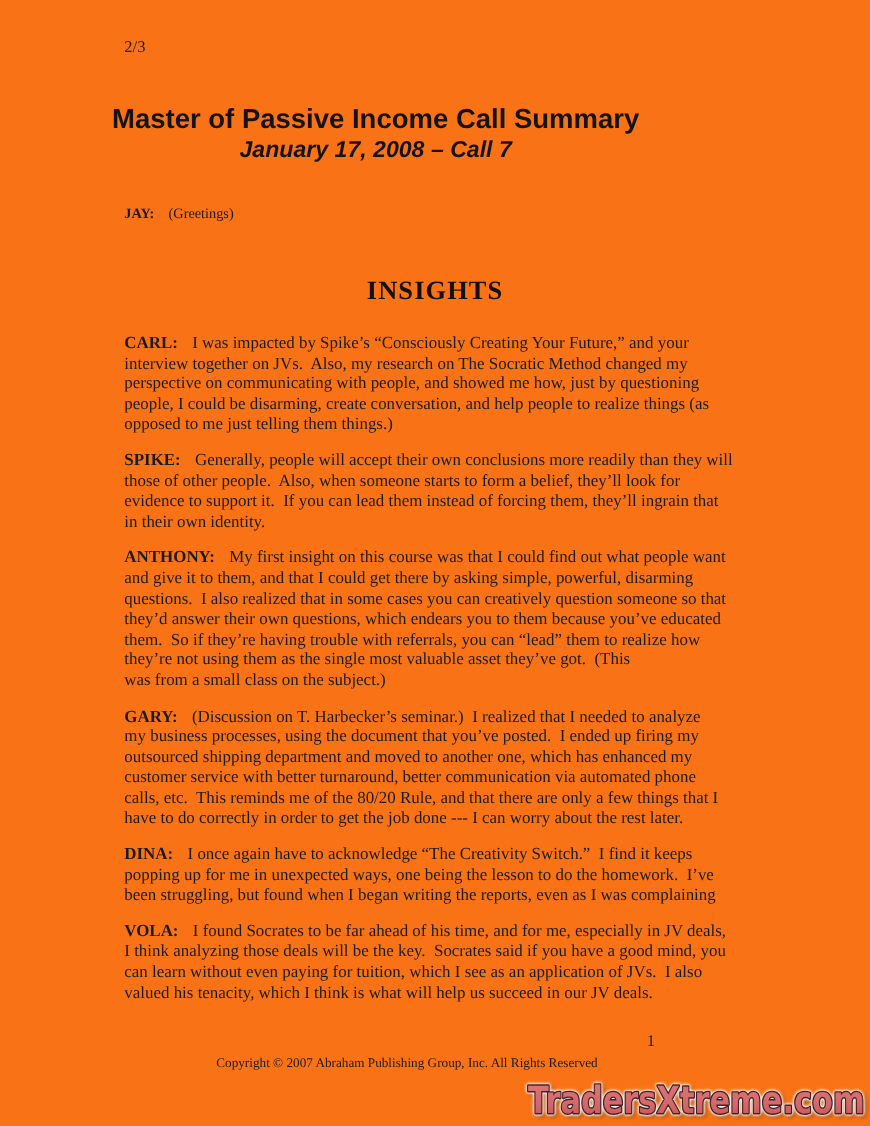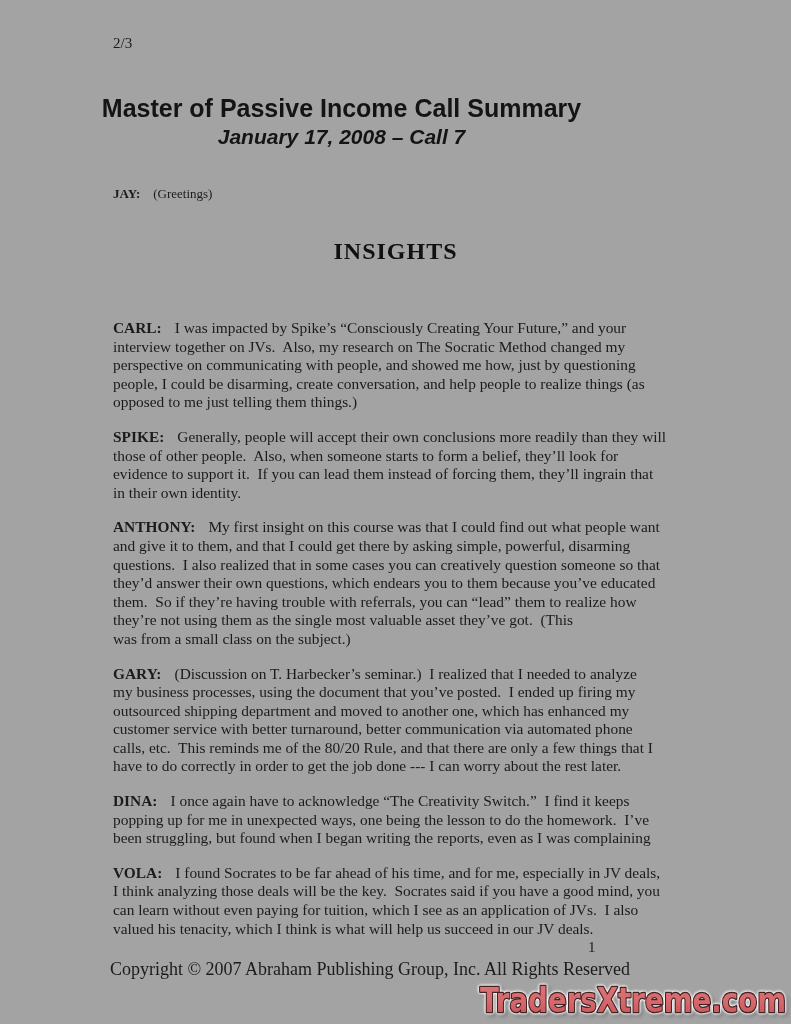--- a/index.html
+++ b/index.html
@@ -1,19 +1,19 @@
 <!DOCTYPE html>
 <html><head>
 <meta charset="utf-8">
 <style>
   html,body { margin:0; padding:0; background:#e8e8e8; }
   .page {
     position: relative;
     width: 791px; height: 1024px;
-    background: #a3a3a3;
+    background: #f97316;
     margin: 0 auto;
     overflow: hidden;
     font-family: "Liberation Serif", serif;
     color: #1b1b1b;
   }
   .page-indicator {
     position: absolute; left: 113px; top: 35px;
     font-size: 15px;
   }
   .tc4s-logo { position: absolute; top: 2px; right: 5px; }
@@ -21,45 +21,45 @@
     position: absolute; top: 93px; left: 0; width: 683px;
     text-align: center;
     font-family: "Liberation Sans", sans-serif;
     color: #141414;
   }
   .doc-title { font-size: 25px; font-weight: bold; line-height: 31px; }
   .doc-subtitle { font-size: 21px; font-weight: bold; font-style: italic; line-height: 25px; }
   .jay-line { position: absolute; left: 113px; top: 186px; font-size: 13px; }
   .speaker { font-weight: bold; margin-right: 13px; }
   .section-heading {
-    position: absolute; top: 238px; left: 0; width: 791px;
+    position: absolute; top: 252px; left: 0; width: 791px;
     text-align: center;
     font-size: 24px; font-weight: bold; letter-spacing: 1px;
     color: #111;
   }
   .paragraphs {
     position: absolute; left: 113px; top: 303px; width: 640px;
   }
   .paragraphs p {
-    margin: 16px 0 14px 0;
+    margin: 0 0 14px 0;
     font-size: 15.4px; line-height: 18.6px;
   }
   .ptext { white-space: pre-wrap; }
   .dlsub-watermark {
     position: absolute; left: 243px; top: 484px;
     filter: drop-shadow(3px 3px 1.5px rgba(90,90,90,0.45));
   }
   .footer-page-number {
     position: absolute; left: 588px; top: 939px;
     font-size: 15px;
   }
   .footer-copyright {
     position: absolute; left: 0; top: 959px; width: 740px;
     text-align: center;
-    font-size: 18px;
+    font-size: 12px;
   }
   .txtreme-logo {
     position: absolute; left: 474px; top: 976px;
     filter: drop-shadow(0 0 1.5px #ffffff) drop-shadow(0 0 1px #ffffff) drop-shadow(2px 2px 1.5px rgba(0,0,0,0.25));
   }
 </style>
 </head>
 <body>
 
 <div class="page">

